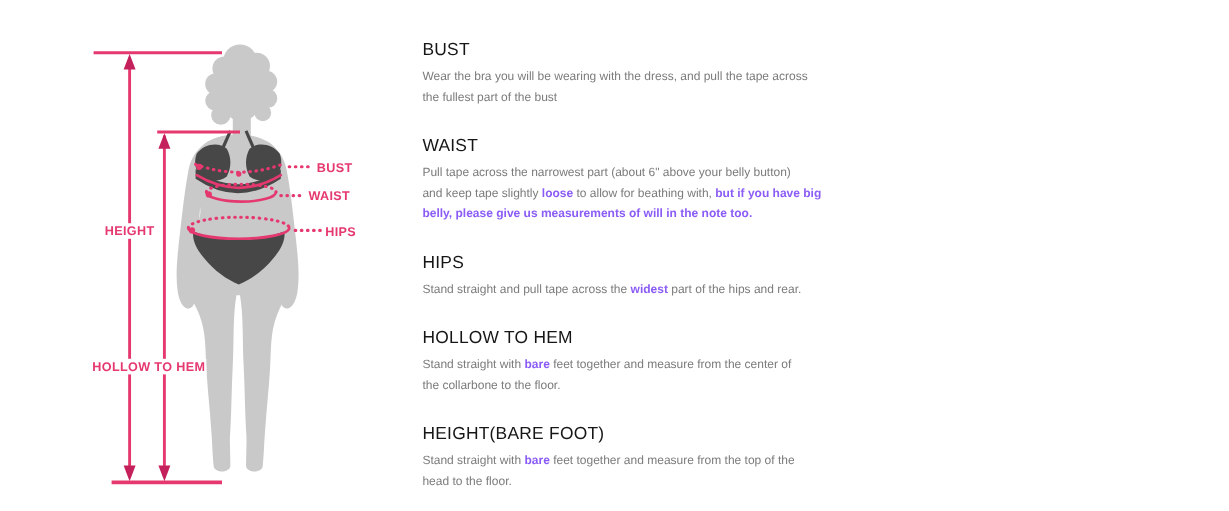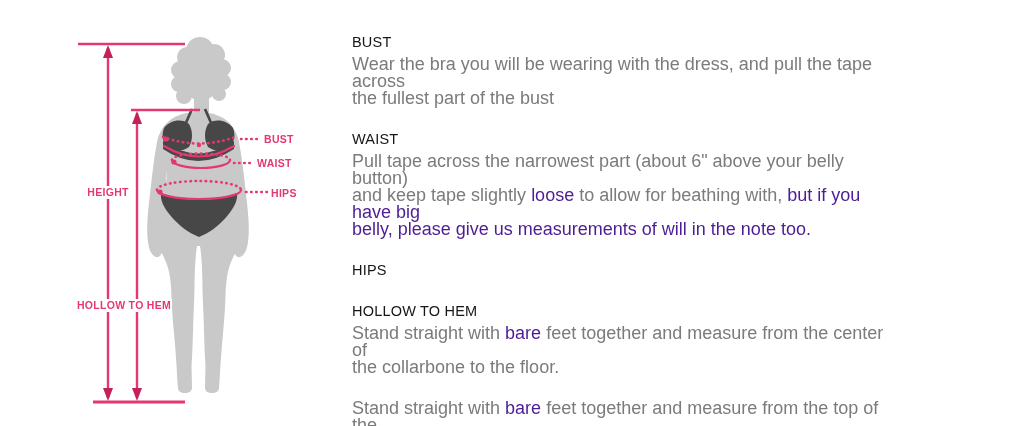--- a/index.html
+++ b/index.html
@@ -21,25 +21,25 @@
   .svg-label{fill:#e5386f;font-family:"Liberation Sans",sans-serif;font-size:10.5px;font-weight:bold;letter-spacing:.3px;}
   .label-bg{fill:#ffffff;}
   
   .col{position:absolute;left:352px;top:0;width:540px;padding-top:34px;}
   .col section{margin:0 0 24px 0;}
   .col h3{
     margin:0 0 5px 0;font-size:14.5px;line-height:17px;font-weight:400;
     color:#161616;letter-spacing:.2px;
   }
   .col p{
-    margin:0;font-size:18px;line-height:17px;color:#7b7b7b;
+    margin:0;font-size:10px;line-height:17px;color:#7b7b7b;
     white-space:pre-wrap;
   }
   .t-gray{color:#7b7b7b;}
-  .t-blue{color:#4c1d95;}
+  .t-blue{color:#8b5cf6;font-weight:bold;}
 </style>
 </head>
 <body>
 
 <div class="stage">
 
   <div class="diagram">
     <svg width="340" height="426" viewBox="0 0 340 426">
 
       <g>
@@ -196,27 +196,29 @@
 
     <section>
       <h3>WAIST</h3>
       <p><span class="t-gray">Pull tape across the narrowest part (about 6" above your belly button)
 and keep tape slightly </span><span class="t-blue">loose</span><span class="t-gray"> to allow for beathing with, </span><span class="t-blue">but if you have big
 belly, please give us measurements of will in the note too.</span></p>
     </section>
 
     <section>
       <h3>HIPS</h3>
+      <p><span class="t-gray">Stand straight and pull tape across the </span><span class="t-blue">widest</span><span class="t-gray"> part of the hips and rear.</span></p>
     </section>
 
     <section>
       <h3>HOLLOW TO HEM</h3>
       <p><span class="t-gray">Stand straight with </span><span class="t-blue">bare</span><span class="t-gray"> feet together and measure from the center of
 the collarbone to the floor.</span></p>
     </section>
 
     <section>
+      <h3>HEIGHT(BARE FOOT)</h3>
       <p><span class="t-gray">Stand straight with </span><span class="t-blue">bare</span><span class="t-gray"> feet together and measure from the top of the
 head to the floor.</span></p>
     </section>
 
   </div>
 </div>
 
 </body></html>

